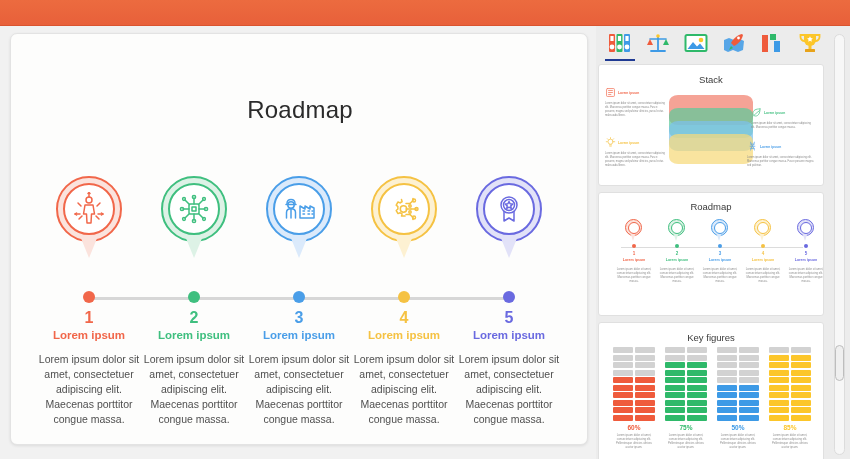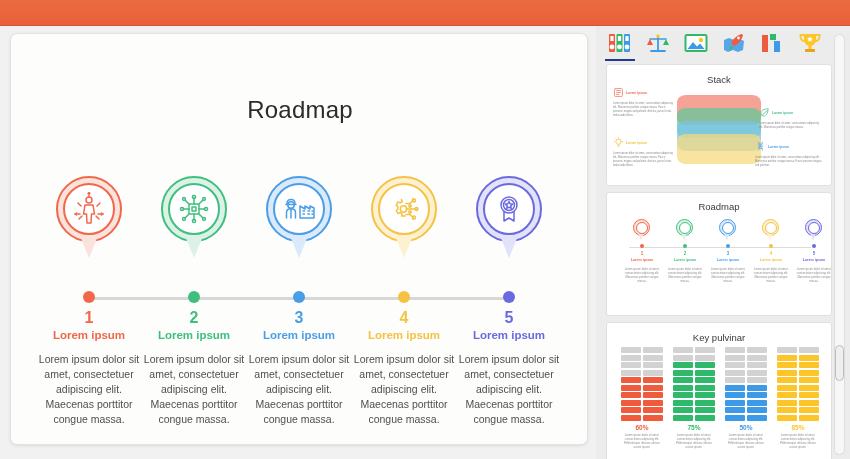--- a/index.html
+++ b/index.html
@@ -98,21 +98,21 @@
   .tool{
     position:relative; width:26px; height:30px;
     display:flex; align-items:center; justify-content:center;
     cursor:pointer;
   }
   .tool.active::after{
     content:""; position:absolute; left:-2px; bottom:-1px;
     width:30px; height:2px; background:#1f3a93;
   }
   .panel{
-    position:absolute; left:10px; width:226px;
+    position:absolute; left:2px; width:226px;
     background:#fff; border:1px solid #e0e0e0; border-radius:3px;
     overflow:hidden;
   }
   .p-title{
     width:100%; text-align:center; color:#3a3a3a; font-weight:400;
   }
   
   #p-stack{ top:38px; height:122px; }
   #p-stack .p-title{ margin-top:9px; font-size:9.5px; }
   .stk-layer{
@@ -448,21 +448,21 @@
           <div class="mp-ring"></div>
         </div>
         <div style="position:absolute;left:204.5px;top:51px;width:4px;height:4px;border-radius:50%;background:#6a6ae0;"></div>
         <div class="mini-num" style="left:188px;top:58px;color:#6a6ae0">5</div>
         <div class="mini-sub" style="left:188px;top:65px;color:#6a6ae0">Lorem ipsum</div>
         <div class="mini-body" style="left:187px;top:74px;">Lorem ipsum dolor sit amet, consectetuer adipiscing elit. Maecenas porttitor congue massa.</div>
       </div>
   </div>
 
   <div class="panel" id="p-key">
-    <div class="p-title">Key pulvinar</div>
+    <div class="p-title">Key figures</div>
     <div id="key-art">
         <div class="kf-col" style="left:14px;top:24px;">
           <div class="kf-row">
             <div class="kf-cell" style="background:#d2d2d2"></div>
             <div class="kf-cell" style="background:#d2d2d2"></div>
           </div>
           <div class="kf-row">
             <div class="kf-cell" style="background:#d2d2d2"></div>
             <div class="kf-cell" style="background:#d2d2d2"></div>
           </div>

